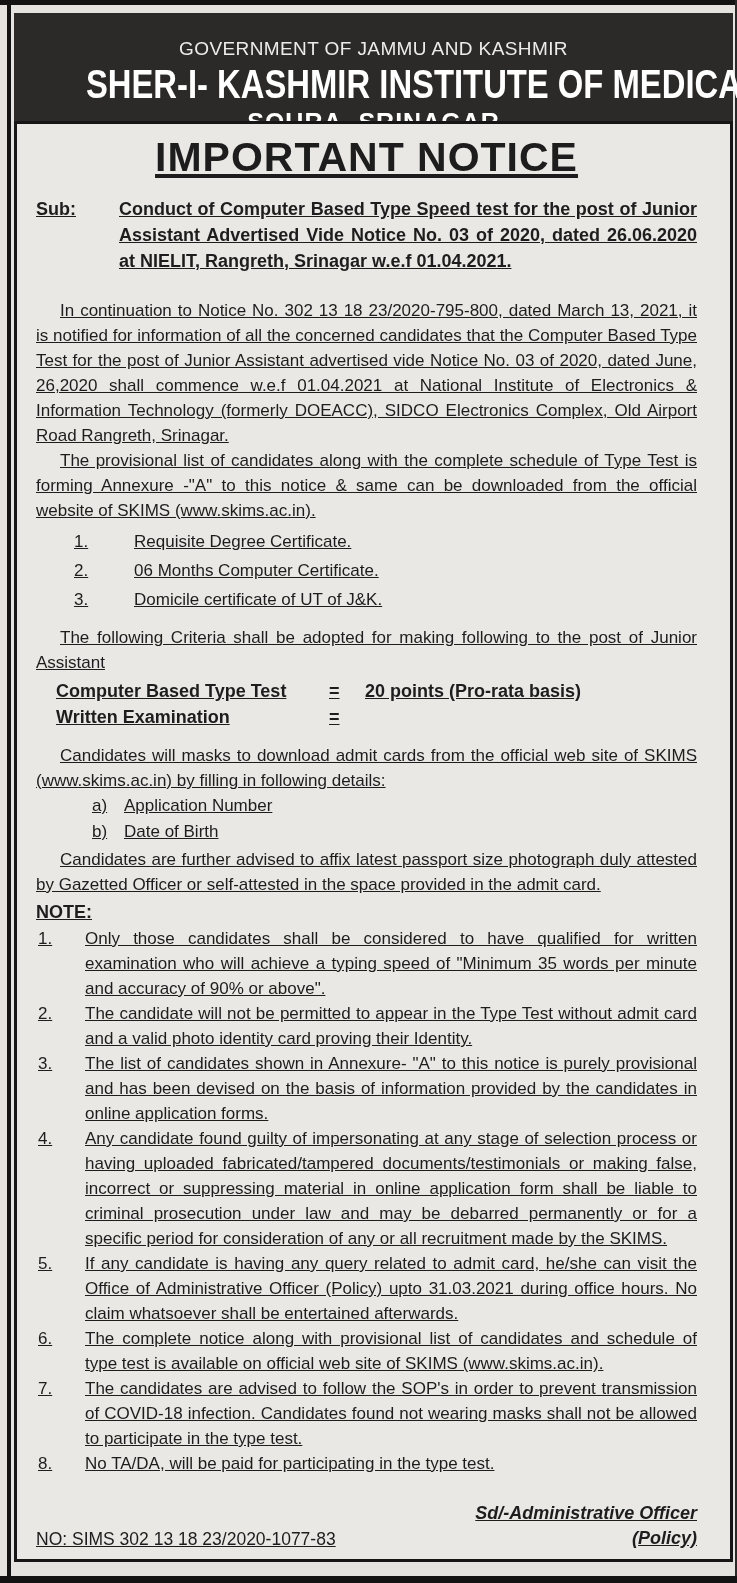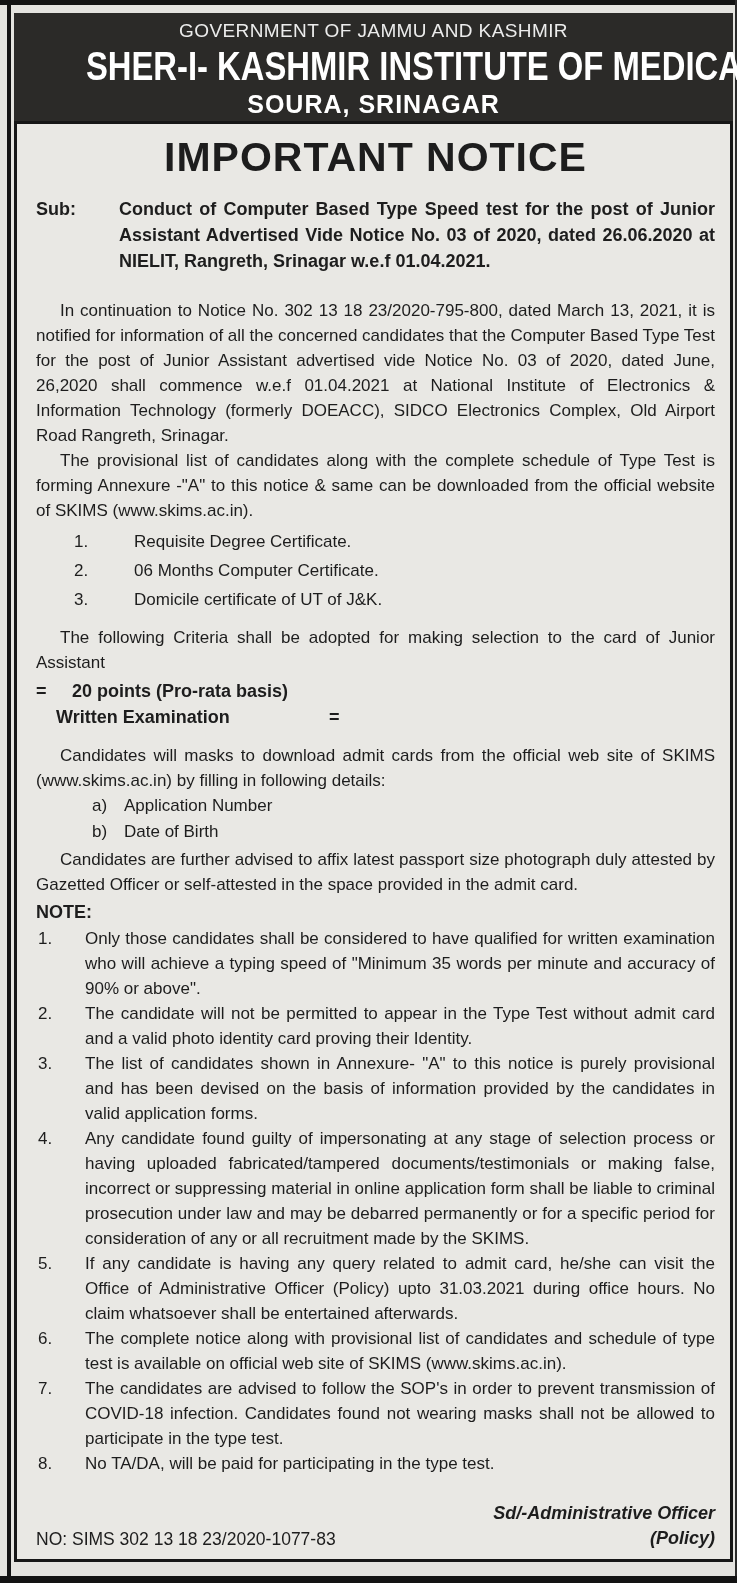--- a/index.html
+++ b/index.html
@@ -15,41 +15,41 @@
   
   .top-bar    { position:absolute; top:0; left:0; width:100%; height:5px; background:#131313; }
   .left-bar   { position:absolute; top:0; left:7px; width:4px; height:100%; background:#131313; }
   .right-bar  { position:absolute; top:0; right:0; width:2px; height:100%; background:#2a2a2a; }
   .bottom-bar { position:absolute; bottom:0; left:0; width:100%; height:7px; background:#131313; }
 
   
   .masthead {
     position:absolute; top:13px; left:14px; right:4px;
     background:#2b2a28; color:#ffffff; text-align:center;
-    padding:6px 0 8px;
+    padding:24px 0 8px;
   }
   .masthead .gov {
     font-size:19px; font-weight:500; letter-spacing:.4px; color:#ececec;
     line-height:24px;
   }
   .masthead .institute {
     font-size:41px; font-weight:700; line-height:46px;
     white-space:nowrap; transform:scaleX(.80); transform-origin:50% 50%;
     letter-spacing:0;
   }
   .masthead .loc {
     font-size:25px; font-weight:700; letter-spacing:1px; line-height:30px;
   }
 
   
   .content {
     position:absolute; top:121px; left:14px; right:4px; bottom:21px;
     background:#e9e8e4; border:3px solid #161616;
-    padding:4px 15px 8px 19px;
-    display:flex; flex-direction:column;
+    padding:4px 33px 8px 19px;
+    display:flex; flex-direction:column;text-decoration:underline;
   }
   .title {
     text-align:center; font-size:41px; font-weight:700; letter-spacing:1px;
     line-height:50px; margin:4px 0 8px;
   }
   .sub-row { display:flex; font-weight:700; font-size:18px; line-height:26px; margin-top:6px; }
   .sub-label { flex:none; width:83px; }
   .sub-text  { flex:1; text-align:justify; }
 
   .para {
@@ -120,24 +120,25 @@
     <div class="cert-row">
       <div class="cert-marker">2.</div>
       <div class="cert-text">06 Months Computer Certificate.</div>
     </div>
     <div class="cert-row">
       <div class="cert-marker">3.</div>
       <div class="cert-text">Domicile certificate of UT of J&amp;K.</div>
     </div>
   </div>
 
-  <p class="para criteria-intro">The following Criteria shall be adopted for making selection to the card of Junior Assistant</p>
+  <p class="para criteria-intro">The following Criteria shall be adopted for making following to the post of Junior Assistant</p>
 
   <div class="criteria-table">
     <div class="criteria-row">
+      <div class="crit-label">Computer Based Type Test</div>
       <div class="crit-eq">=</div>
       <div class="crit-value">20 points (Pro-rata basis)</div>
     </div>
     <div class="criteria-row">
       <div class="crit-label">Written Examination</div>
       <div class="crit-eq">=</div>
     </div>
   </div>
 
   <p class="para admit-intro">Candidates will masks to download admit cards from the official web site of SKIMS (www.skims.ac.in) by filling in following details:</p>
@@ -161,21 +162,21 @@
     <div class="note-row">
       <div class="note-marker">1.</div>
       <div class="note-text">Only those candidates shall be considered to have qualified for written examination who will achieve a typing speed of "Minimum 35 words per minute and accuracy of 90% or above".</div>
     </div>
     <div class="note-row">
       <div class="note-marker">2.</div>
       <div class="note-text">The candidate will not be permitted to appear in the Type Test without admit card and a valid photo identity card proving their Identity.</div>
     </div>
     <div class="note-row">
       <div class="note-marker">3.</div>
-      <div class="note-text">The list of candidates shown in Annexure- "A" to this notice is purely provisional and has been devised on the basis of information provided by the candidates in valid application forms.</div>
+      <div class="note-text">The list of candidates shown in Annexure- "A" to this notice is purely provisional and has been devised on the basis of information provided by the candidates in online application forms.</div>
     </div>
     <div class="note-row">
       <div class="note-marker">4.</div>
       <div class="note-text">Any candidate found guilty of impersonating at any stage of selection process or having uploaded fabricated/tampered documents/testimonials or making false, incorrect or suppressing material in online application form shall be liable to criminal prosecution under law and may be debarred permanently or for a specific period for consideration of any or all recruitment made by the SKIMS.</div>
     </div>
     <div class="note-row">
       <div class="note-marker">5.</div>
       <div class="note-text">If any candidate is having any query related to admit card, he/she can visit the Office of Administrative Officer (Policy) upto 31.03.2021 during office hours. No claim whatsoever shall be entertained afterwards.</div>
     </div>
     <div class="note-row">

